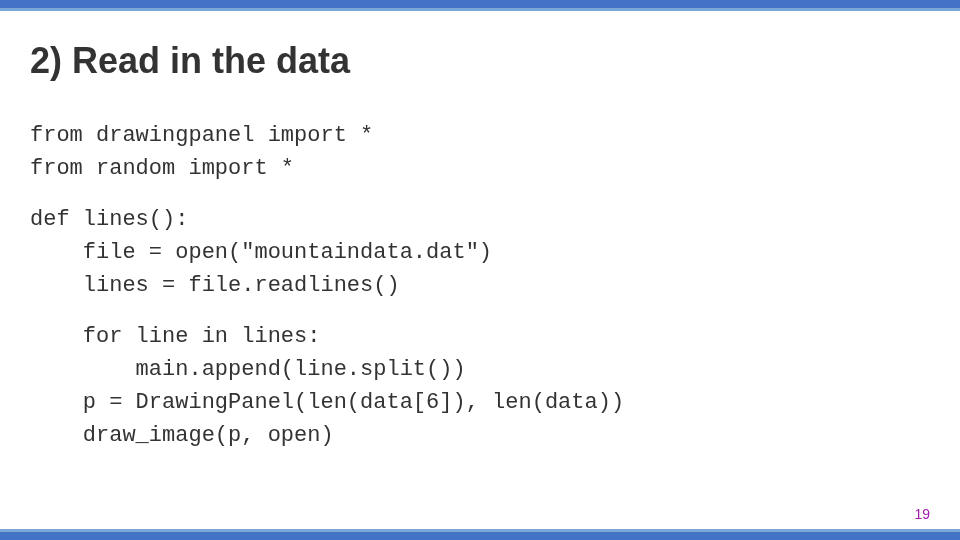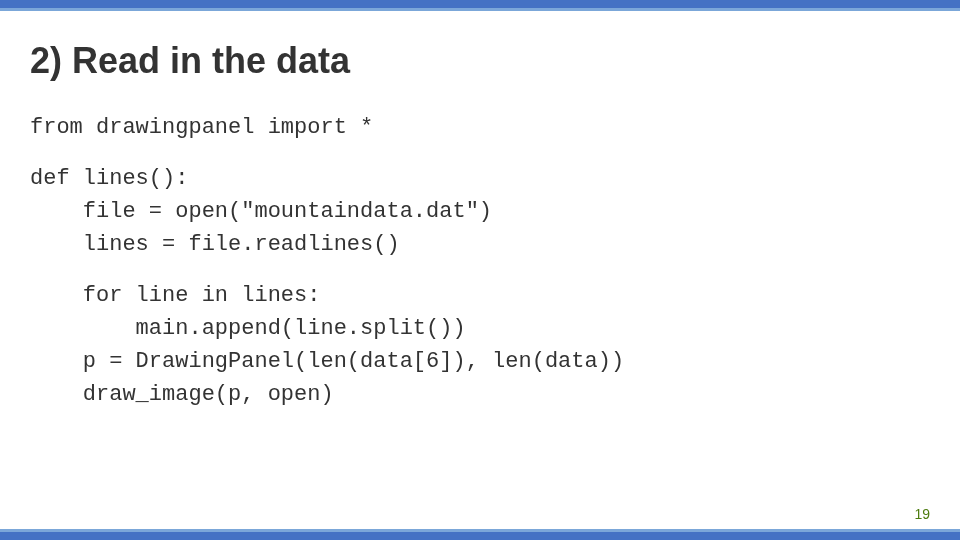--- a/index.html
+++ b/index.html
@@ -63,60 +63,61 @@
       left: 0;
       right: 0;
       bottom: 20px;
       padding: 20px 30px 30px 30px;
     }
 
     .slide-title {
       font-size: 36px;
       font-weight: bold;
       color: #333333;
-      margin-bottom: 29px;
+      margin-bottom: 37px;
       font-family: Arial, sans-serif;
     }
 
     .code-block {
       font-family: 'Courier New', Courier, monospace;
       font-size: 22px;
       color: #333333;
       line-height: 1.5;
       white-space: pre;
     }
 
     .code-section {
       margin-bottom: 18px;
     }
 
     .slide-number {
       position: absolute;
       bottom: 18px;
       right: 30px;
       font-size: 14px;
-      color: #4d7c0f;
+      color: #a21caf;
       font-family: Arial, sans-serif;
     }
   </style>
 </head>
 <body>
 
 <div class="top-bar"></div>
 <div class="top-line"></div>
 
 <div class="bottom-line"></div>
 <div class="bottom-bar"></div>
 
 <div class="slide-content">
 
   <h1 class="slide-title">2) Read in the data</h1>
 
   <div class="code-section">
     <div class="code-block">from drawingpanel import *</div>
+    <div class="code-block">from random import *</div>
   </div>
 
   <div class="code-section">
     <div class="code-block">def lines():</div>
     <div class="code-block">    file = open("mountaindata.dat")</div>
     <div class="code-block">    lines = file.readlines()</div>
   </div>
 
   <div class="code-section">
     <div class="code-block">    for line in lines:</div>

